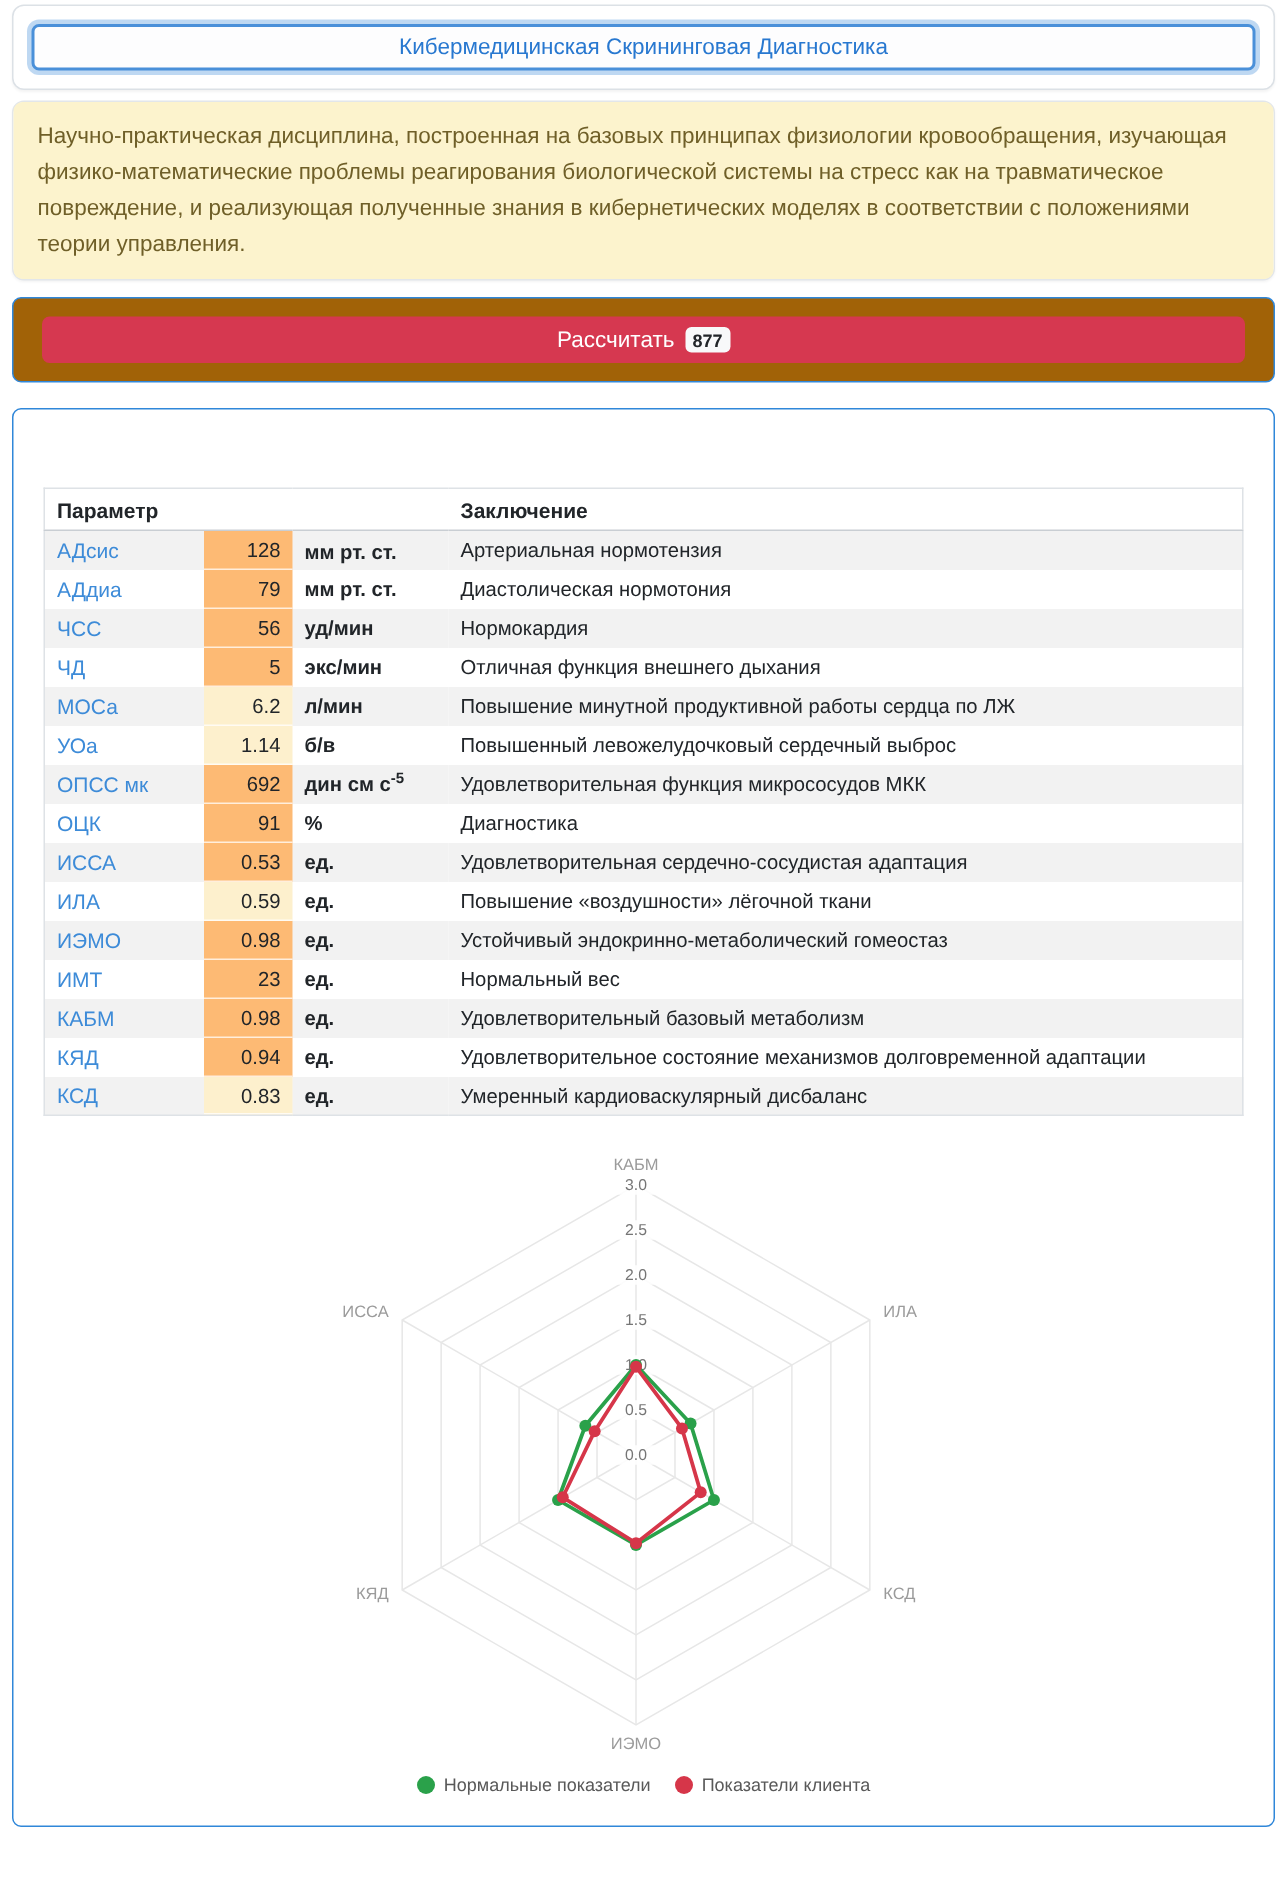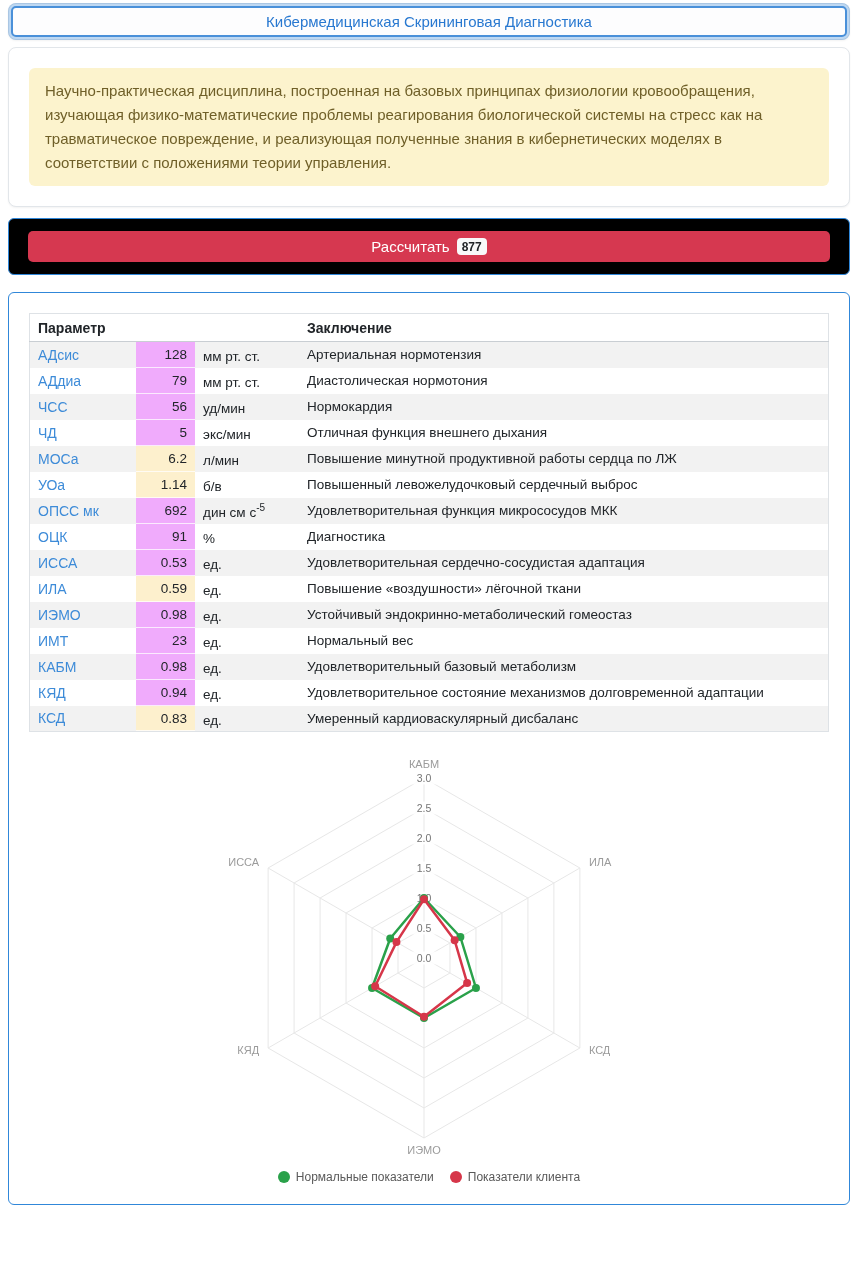--- a/index.html
+++ b/index.html
@@ -1,60 +1,60 @@
 <!DOCTYPE html>
 <html lang="ru"><head>
 <meta charset="utf-8">
 <style>
   html,body { margin:0; padding:0; background:#ffffff; }
   body { width:858px; height:1267px; overflow:hidden;
          font-family:"Liberation Sans", sans-serif; color:#212529; }
   .page { padding:3px 8px; box-sizing:border-box; }
 
   
-  .card1 { background:#fff; border:1px solid #dce1e6; border-radius:8px; padding:2px;
+  .card1 { background:#fff; border:1px solid #dce1e6; border-radius:8px; padding:12px;
            box-shadow:0 1px 2px rgba(0,0,0,.05); }
   .title-box { background:#fdfdfe; border:2px solid #4a90d9; border-radius:5px;
                box-shadow:0 0 0 3px rgba(99,161,224,.42);
                padding:5px 10px; text-align:center; color:#2878d0; font-size:15px; }
 
   
   .card2 { margin-top:7px; background:#fff; border:1px solid #e2e6ea; border-radius:8px;
-           padding:20px; box-shadow:0 1px 2px rgba(0,0,0,.05); }
+           padding:0; box-shadow:0 1px 2px rgba(0,0,0,.05); }
   .alert-warning { background:#fcf3cd; border-radius:6px; padding:11px 16px;
                    color:#6f5f28; font-size:15px; line-height:1.6; }
 
   
-  .card3 { margin-top:11px; background:#000000; border:1px solid #3087d9; border-radius:6px;
+  .card3 { margin-top:11px; background:#a16207; border:1px solid #3087d9; border-radius:6px;
            padding:12px 19px; }
   .calc-btn { display:flex; align-items:center; justify-content:center; gap:7px;
               width:100%; height:31px; background:#d63850; border:none; border-radius:5px;
               color:#fff; font-size:15px; font-family:inherit; cursor:pointer; }
   .badge { background:#f8f9fa; color:#212529; font-weight:700; font-size:12px;
            padding:2.5px 5px; border-radius:4px; line-height:1; }
 
   
   .card4 { margin-top:17px; background:#fff; border:1px solid #3087d9; border-radius:6px;
            padding:20px; }
 
   table.results { border-collapse:collapse; width:800px; border:1px solid #dee2e6;
-                  table-layout:fixed; }
+                  table-layout:fixed;margin-top:32px; }
   .results thead th { text-align:left; font-size:14px; font-weight:700; color:#212529;
                       padding:4px 8px; height:19px; border-bottom:1px solid #c9ced3;
                       background:#fff; }
   .results tbody tr { height:26px; }
   .results tbody tr:nth-child(odd) { background:#f2f2f2; }
   .results td { padding:2px 8px; font-size:13.5px; vertical-align:middle; }
   .c-param  { width:90px; }
   .param-link { color:#3d8bd8; text-decoration:none; font-size:14px; cursor:pointer; }
   .c-value  { width:43px; text-align:right; font-size:14px; color:#212529;
               box-shadow:inset 0 -1px 0 rgba(255,255,255,.75); }
-  .c-value.normal  { background:#f0abfc; }
+  .c-value.normal  { background:#fdba74; }
   .c-value.warning { background:#fdf0cd; }
-  .c-unit   { width:88px; font-size:13px; color:#212529; }
+  .c-unit   { width:88px; font-size:13px; color:#212529;font-weight:bold; }
   .c-unit sup { font-size:10px; }
   .c-concl  { font-size:13.5px; }
 
   
   .chart-wrap { margin-top:8px; width:800px; }
   svg text { font-family:"Liberation Sans", sans-serif; }
   .legend { display:flex; justify-content:center; align-items:center; gap:16px; margin-top:2px; }
   .legend-item { display:flex; align-items:center; gap:6px; font-size:12px; color:#595959;
                  cursor:pointer; }
   .legend-dot { width:12px; height:12px; border-radius:50%; display:inline-block; }

